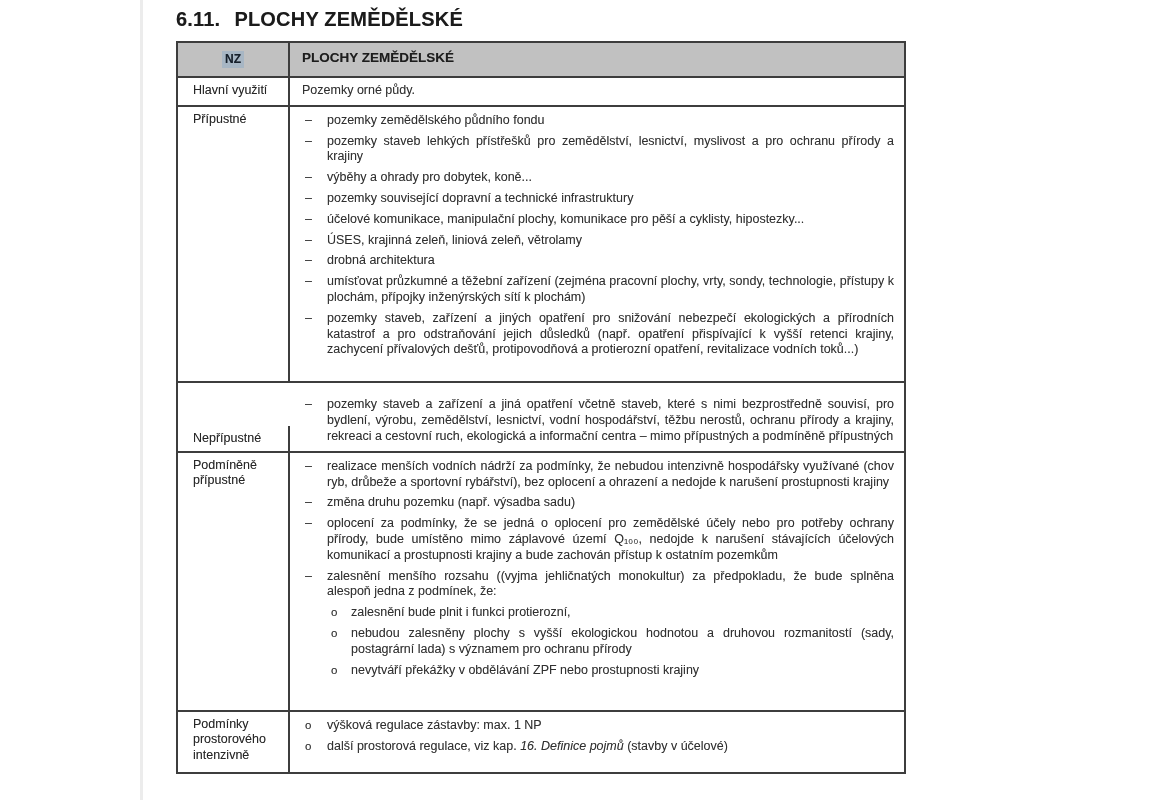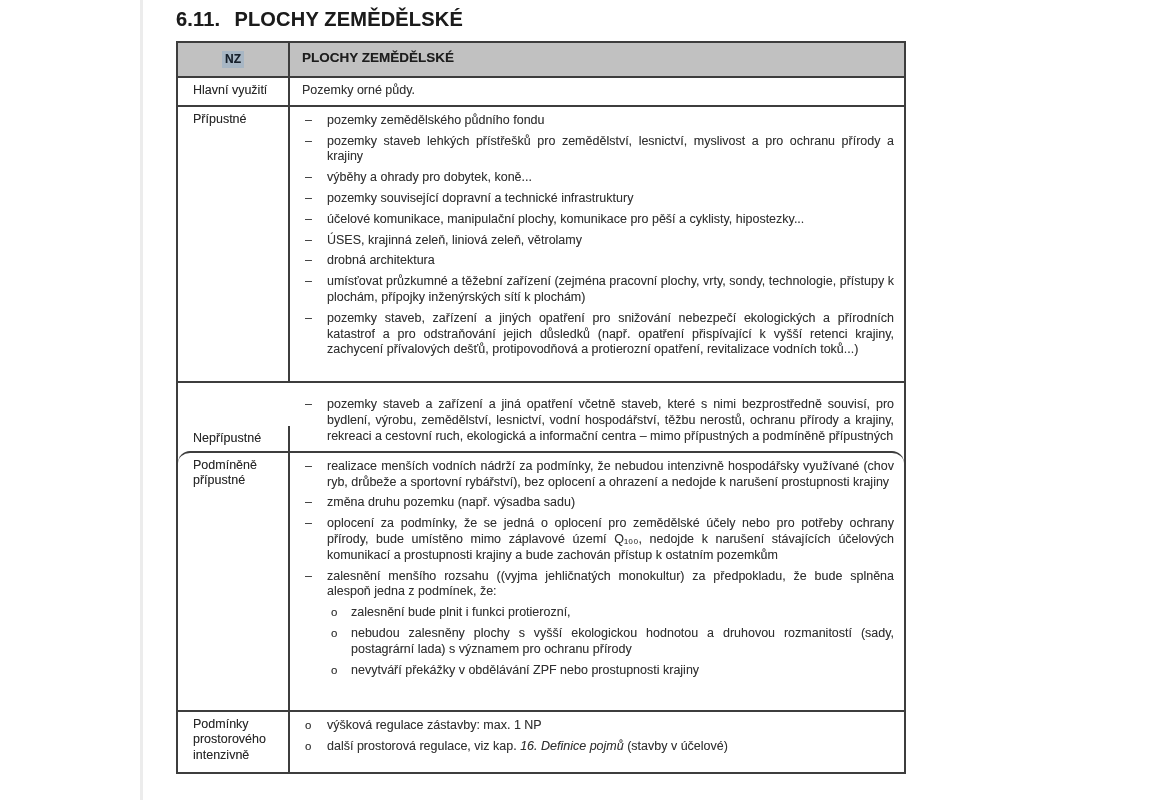--- a/index.html
+++ b/index.html
@@ -65,21 +65,21 @@
   }
   .row.header .body-cell{
     font-weight:bold;font-size:13.5px;color:#1d1d1d;
     display:flex;align-items:center;
     text-shadow:0 0 .5px rgba(0,0,0,.35);
   }
   
   .row.r-hlavni  .body-cell{min-height:24px;}
   .row.r-pripustne   {min-height:276px;}
   .row.r-nepripustne {min-height:70px;align-items:flex-end;}
-  .row.r-podminene   {min-height:259px;border-radius:12px;}
+  .row.r-podminene   {min-height:259px;}
   .row.r-podminky    {min-height:62px;}
   .plain-text{padding-top:5px;}
   
   .item{display:flex;margin-top:5px;}
   .item:first-child{margin-top:3px;}
   .marker{flex:none;width:25px;text-align:left;padding-left:3px;}
   .marker.circle{font-size:11.5px;}
   .item.sub{margin-left:26px;}
   .item.sub .marker{width:23px;}
   .itext{flex:1;min-width:0;}

